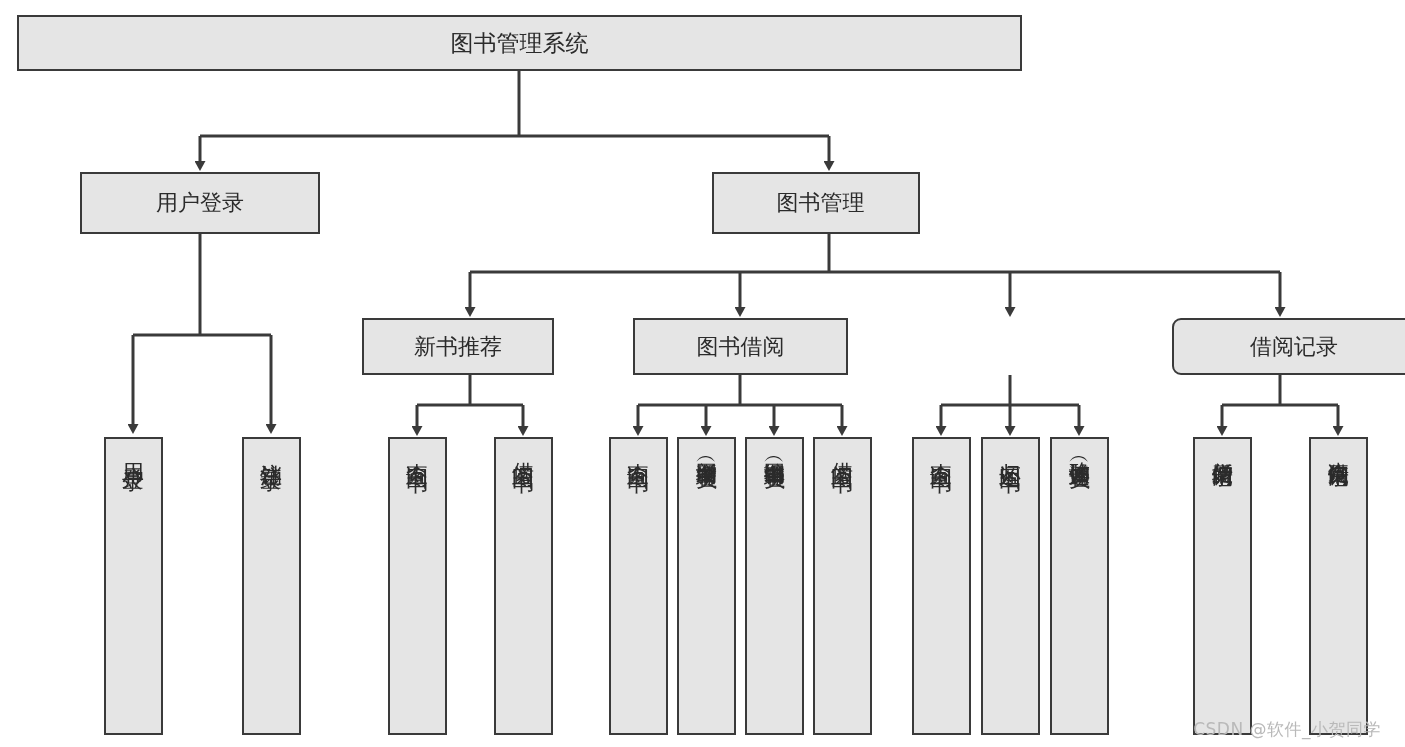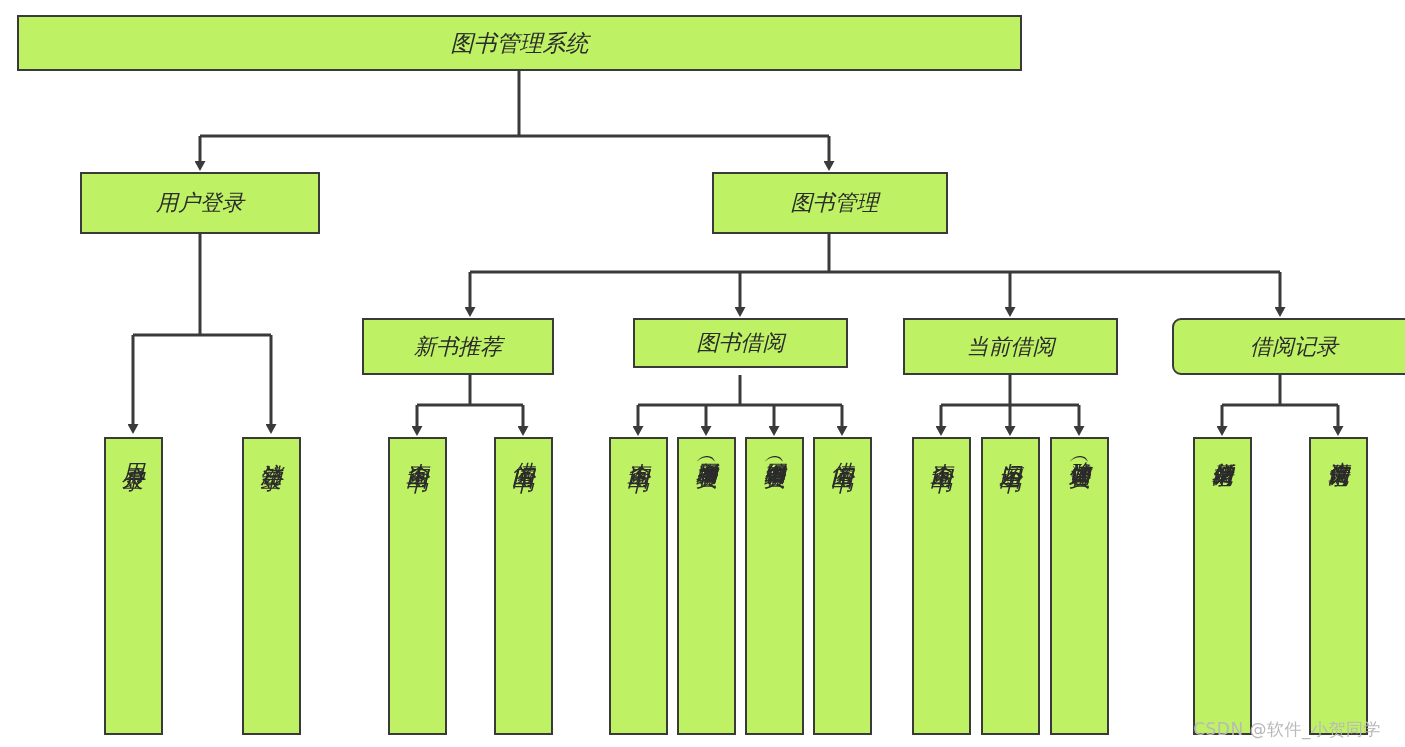--- a/index.html
+++ b/index.html
@@ -23,28 +23,27 @@
     left: 0;
     top: 0;
     width: 1405px;
     height: 747px;
     pointer-events: none;
   }
   .node {
     position: absolute;
     box-sizing: border-box;
     border: 2px solid #3a3a3a;
-    background: #bef264;
+    background: #e5e5e5;
     color: #2b2b2b;
     display: flex;
     align-items: center;
     justify-content: center;
     text-align: center;
     line-height: 1.05;
-    font-style: italic;
   }
   .node.root {
     font-size: 23px;
   }
   .node.level2 {
     font-size: 22px;
   }
   .node.leaf {
     writing-mode: vertical-rl;
     text-orientation: upright;
@@ -120,25 +119,24 @@
       <path d="M1280,375 L1280,405"></path>
       <path d="M1222,405 L1338,405"></path>
       <path d="M1222,405 L1222,427" marker-end="url(#arrow)"></path>
       <path d="M1338,405 L1338,427" marker-end="url(#arrow)"></path>
     </g>
   </svg>
 
   <div class="node root" style="left:17px; top:15px; width:1005px; height:56px;">图书管理系统</div>
 
   <div class="node level2" style="left:80px; top:172px; width:240px; height:62px;">用户登录</div>
-  <div class="node level2" style="left:712px; top:172px; width:236px; height:62px;padding-left:9px;">图书管理</div>
+  <div class="node level2" style="left:712px; top:172px; width:208px; height:62px;padding-left:9px;">图书管理</div>
 
   <div class="node level2" style="left:362px; top:318px; width:192px; height:57px;">新书推荐</div>
-  <div class="node level2" style="left:633px; top:318px; width:215px; height:50px;">图书借阅</div>
-  <div class="node level2" style="left:903px; top:318px; width:215px; height:57px;">当前借阅</div>
+  <div class="node level2" style="left:633px; top:318px; width:215px; height:57px;">图书借阅</div>
   <div class="node level2" style="left:1172px; top:318px; width:244px; height:57px;border-radius:9px;">借阅记录</div>
 
   <div class="node leaf" style="left:104px; top:437px; width:59px; height:298px;">用户登录</div>
   <div class="node leaf" style="left:242px; top:437px; width:59px; height:298px;">注销登录</div>
 
   <div class="node leaf" style="left:388px; top:437px; width:59px; height:298px;">查询图书</div>
   <div class="node leaf" style="left:494px; top:437px; width:59px; height:298px;">借阅图书</div>
 
   <div class="node leaf" style="left:609px; top:437px; width:59px; height:298px;">查询图书</div>
   <div class="node leaf tall" style="left:677px; top:437px; width:59px; height:298px;">新增图书（管理员）</div>

